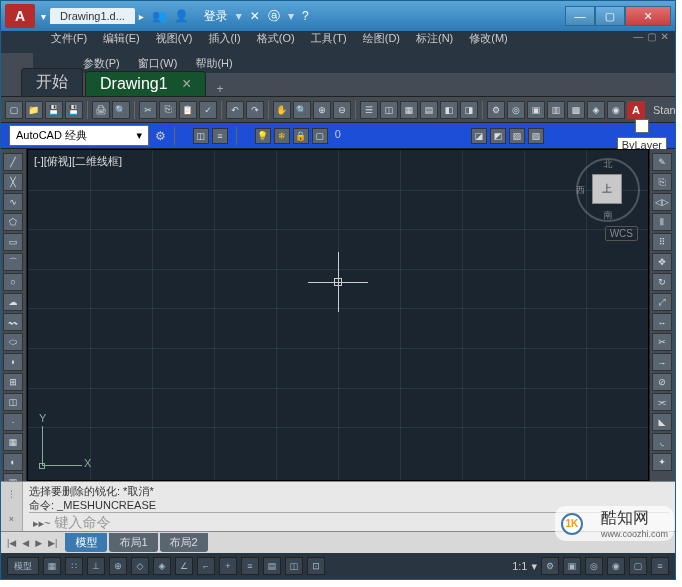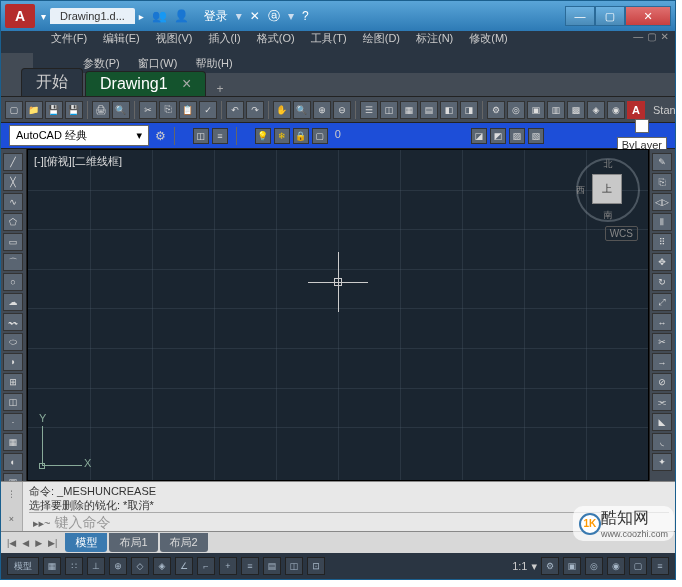--- a/index.html
+++ b/index.html
@@ -74,21 +74,21 @@
 .cmd-input { flex: 1; font-size: 14px; color: #999; }
 .layout-tabs { height: 22px; background: #d8d8d8; display: flex; align-items: center; padding: 0 4px; gap: 2px; border-top:1px solid #888;}
 .layout-tab { padding: 2px 10px; font-size: 11px; background: #5a6572; color: #ddd; border-radius: 0 0 3px 3px; }
 .layout-tab.active { background: #3a7ab0; color: #fff; }
 .layout-arrows { display: flex; gap: 2px; margin-right: 4px; }
 .layout-arrows span { font-size: 9px; color: #666; padding: 0 2px; }
 .status-bar { height: 26px; background: #2a3542; display: flex; align-items: center; padding: 0 6px; gap: 4px; }
 .sb-icon { width: 18px; height: 18px; background: #3a4552; border: 1px solid #222; display: flex; align-items: center; justify-content: center; font-size: 9px; color: #a8b8c8; flex-shrink:0;}
 .sb-text { color: #ccc; font-size: 11px; }
 .sb-end { margin-left: auto; display: flex; align-items: center; gap: 4px; }
-.watermark { position: absolute; bottom: 46px; right: 8px; display: flex; align-items: center; gap: 0; background: rgba(255,255,255,0.7); padding: 2px 6px; border-radius: 10px; }
+.watermark { position: absolute; bottom: 46px; right: 8px; display: flex; align-items: center; gap: 18px; background: rgba(255,255,255,0.7); padding: 2px 6px; border-radius: 10px; }
 .watermark .logo { width: 22px; height: 22px; border-radius: 50%; background: #fff; border: 2px solid #3a7ab0; display: flex; align-items: center; justify-content: center; font-size: 10px; color: #f90; font-weight: bold; }
 .watermark .txt { font-size: 16px; color: #333; }
 .watermark .url { font-size: 9px; color: #666; }
 </style>
 </head>
 <body>
 
 <div class="window">
   <div class="titlebar">
     <div class="app-icon">A</div>
@@ -297,22 +297,22 @@
       <div class="tb-icon">✦</div>
     </div>
   </div>
 
   <div class="command-area">
     <div class="cmd-left">
       <span>⋮</span>
       <span>×</span>
     </div>
     <div class="cmd-text">
+      <div class="cmd-line">选择要删除的锐化: *取消*</div>
       <div class="cmd-line">命令:  _MESHUNCREASE</div>
-      <div class="cmd-line">选择要删除的锐化: *取消*</div>
       <div class="cmd-input-row">
         <span class="cmd-prompt">▸▸~</span>
         <span class="cmd-input">键入命令</span>
       </div>
     </div>
   </div>
 
   <div class="layout-tabs">
     <div class="layout-arrows">
       <span>|◀</span>

